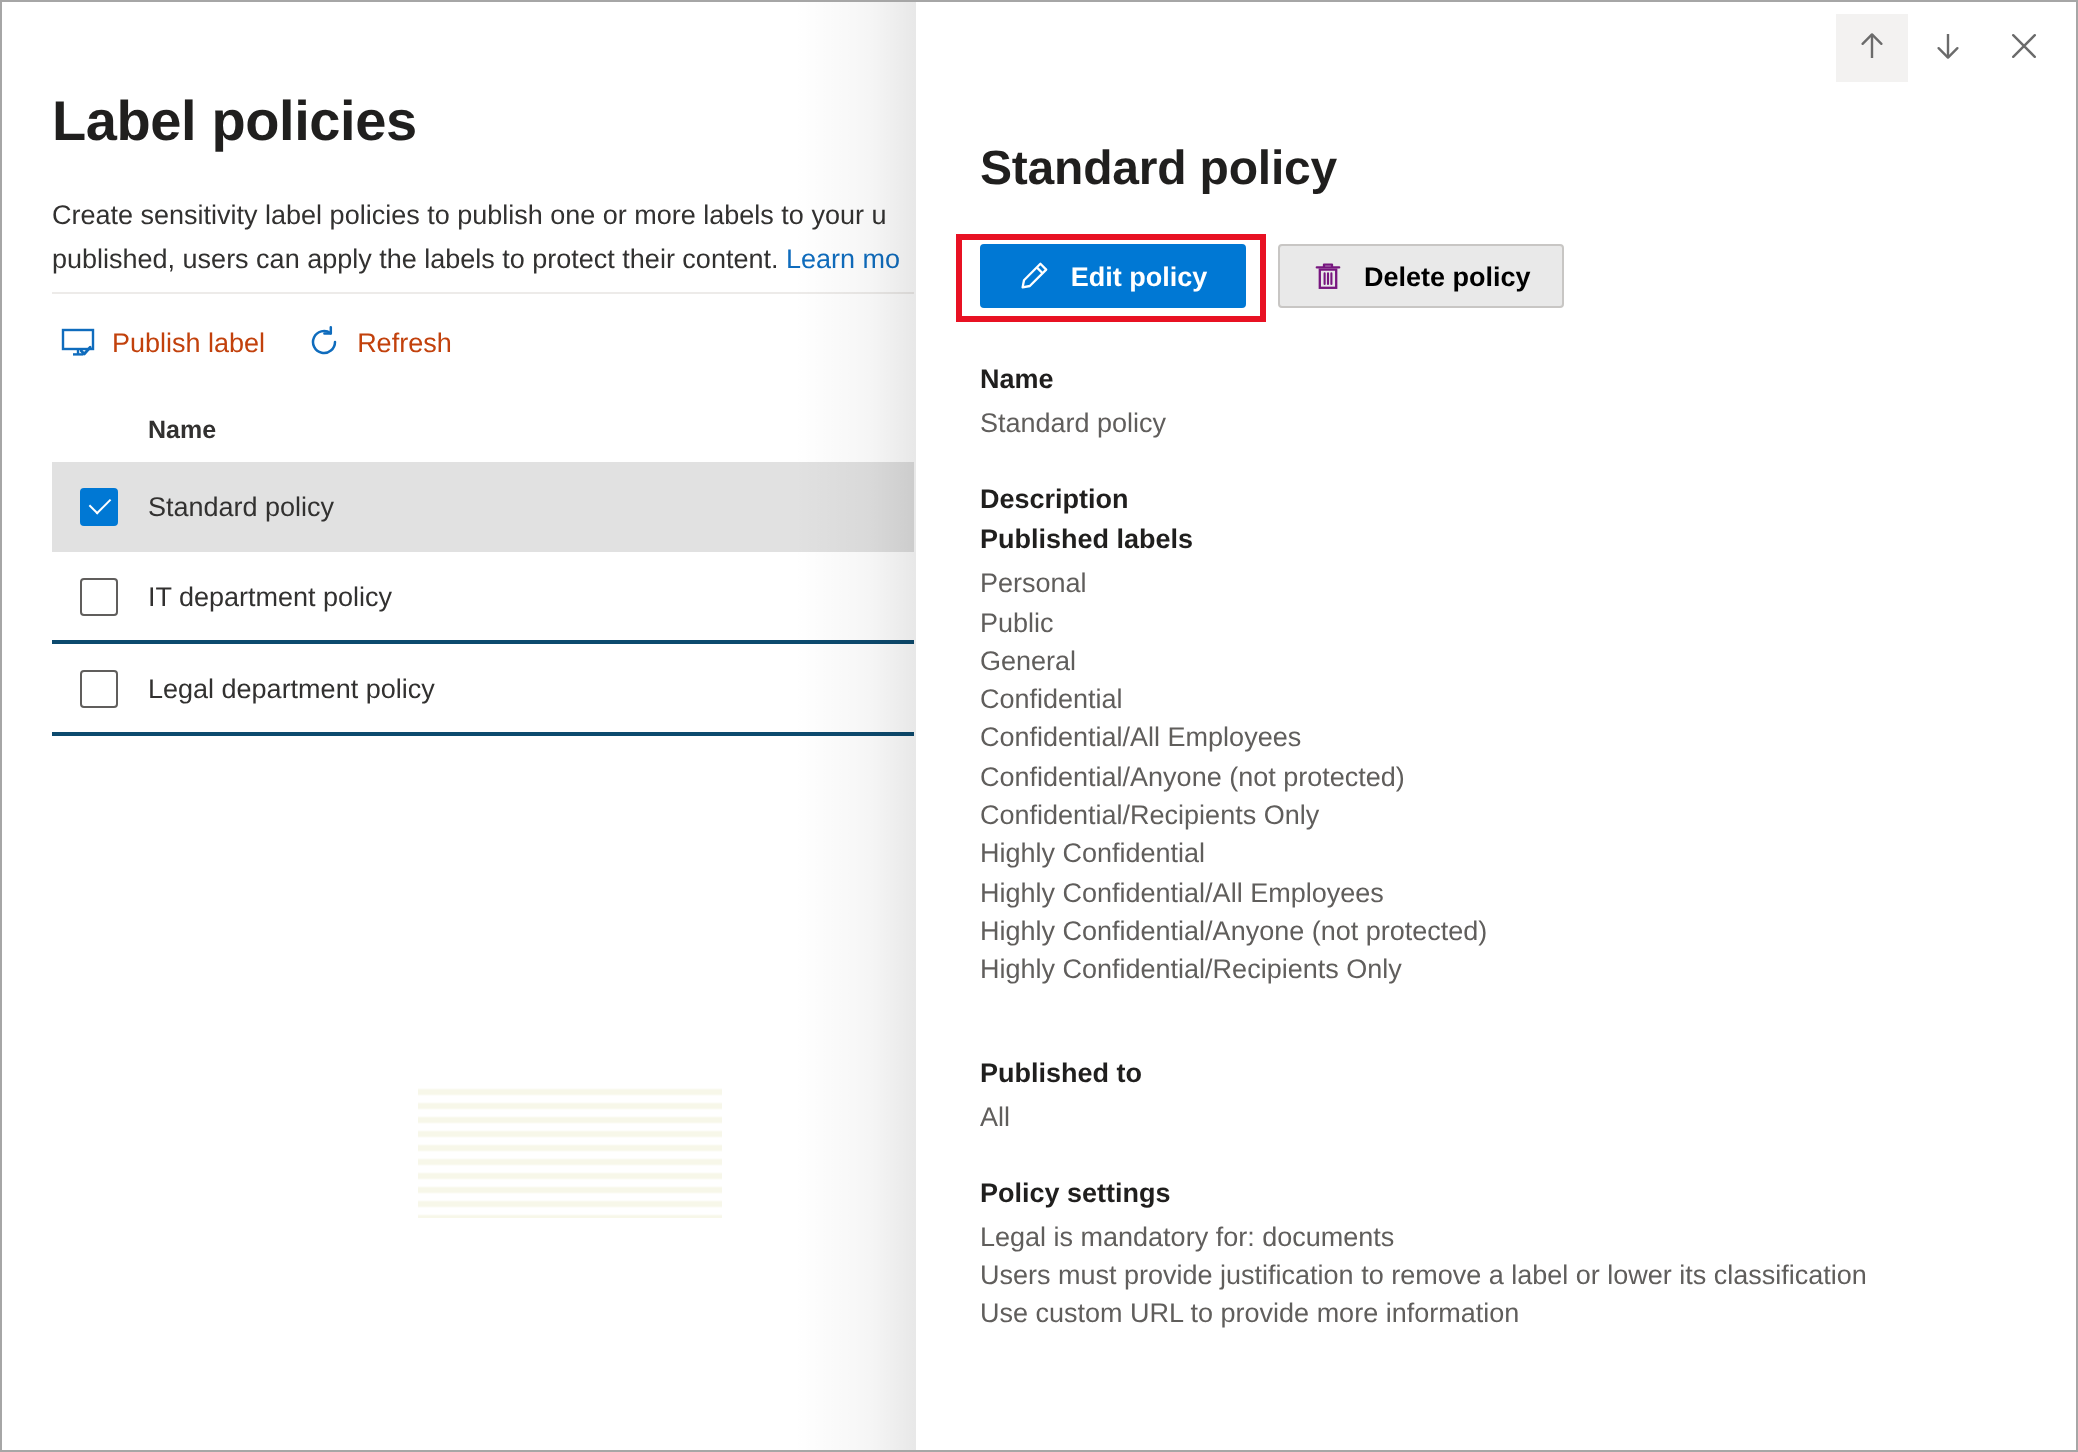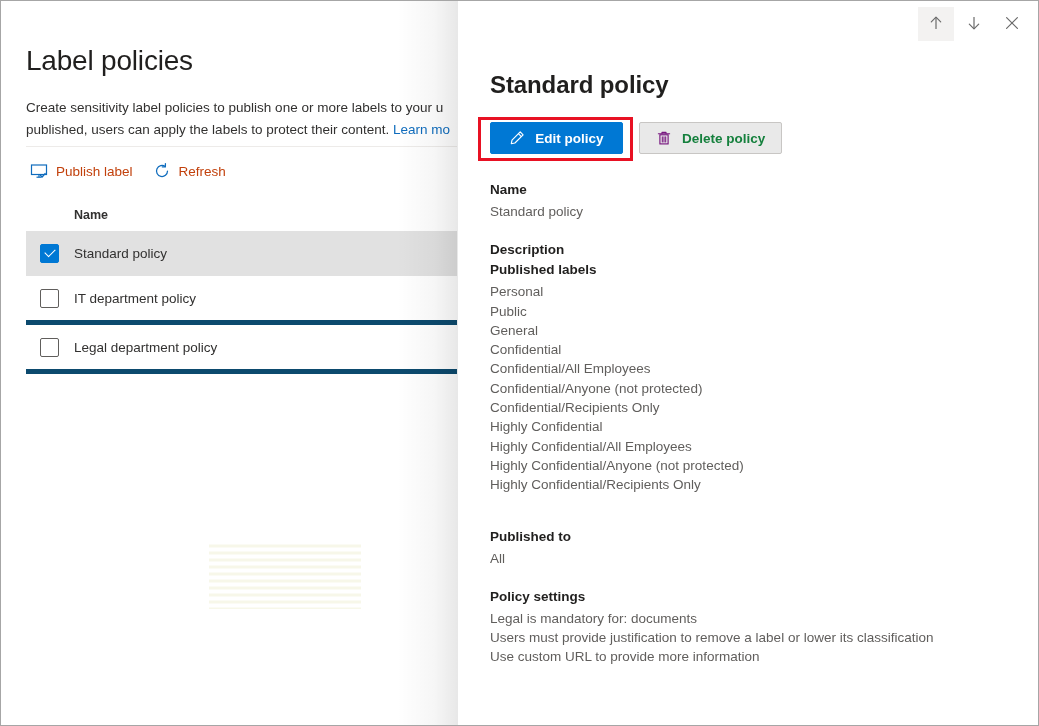--- a/index.html
+++ b/index.html
@@ -35,21 +35,21 @@
     height: 724px;
     background: #ffffff;
     overflow: hidden;
   }
 
   #page-title {
     position: absolute;
     left: 25px;
     top: 44px;
     font-size: 28px;
-    font-weight: 400;
+    font-weight: 700;
     color: #201f1e;
     letter-spacing: -0.2px;
     white-space: nowrap;
   }
 
   #page-desc {
     position: absolute;
     left: 25px;
     top: 96px;
     width: 560px;
@@ -115,21 +115,21 @@
     padding-left: 48px;
     font-size: 12.5px;
     font-weight: 600;
     color: #323130;
   }
   .list-row {
     display: flex;
     align-items: center;
     height: 44px;
     padding-left: 14px;
-    border-bottom: 5px solid #0c4a6e;
+    border-bottom: 2px solid #0c4a6e;
     font-size: 13.5px;
     color: #323130;
     cursor: pointer;
   }
   .list-row.selected {
     background: #e1e1e1;
     border-bottom: 1px solid #e1e1e1;
   }
   .cbx {
     width: 19px;
@@ -265,21 +265,21 @@
     white-space: nowrap;
   }
   .btn-primary {
     background: #0078d4;
     color: #ffffff;
     border: 1px solid #0078d4;
     min-width: 133px;
   }
   .btn-secondary {
     background: #e9e9e9;
-    color: #15803d;
+    color: #000000;
     border: 1px solid #c8c6c4;
     min-width: 140px;
   }
   .btn .b-ico {
     display: inline-flex;
     width: 16px;
     height: 16px;
     align-items: center;
     justify-content: center;
   }

